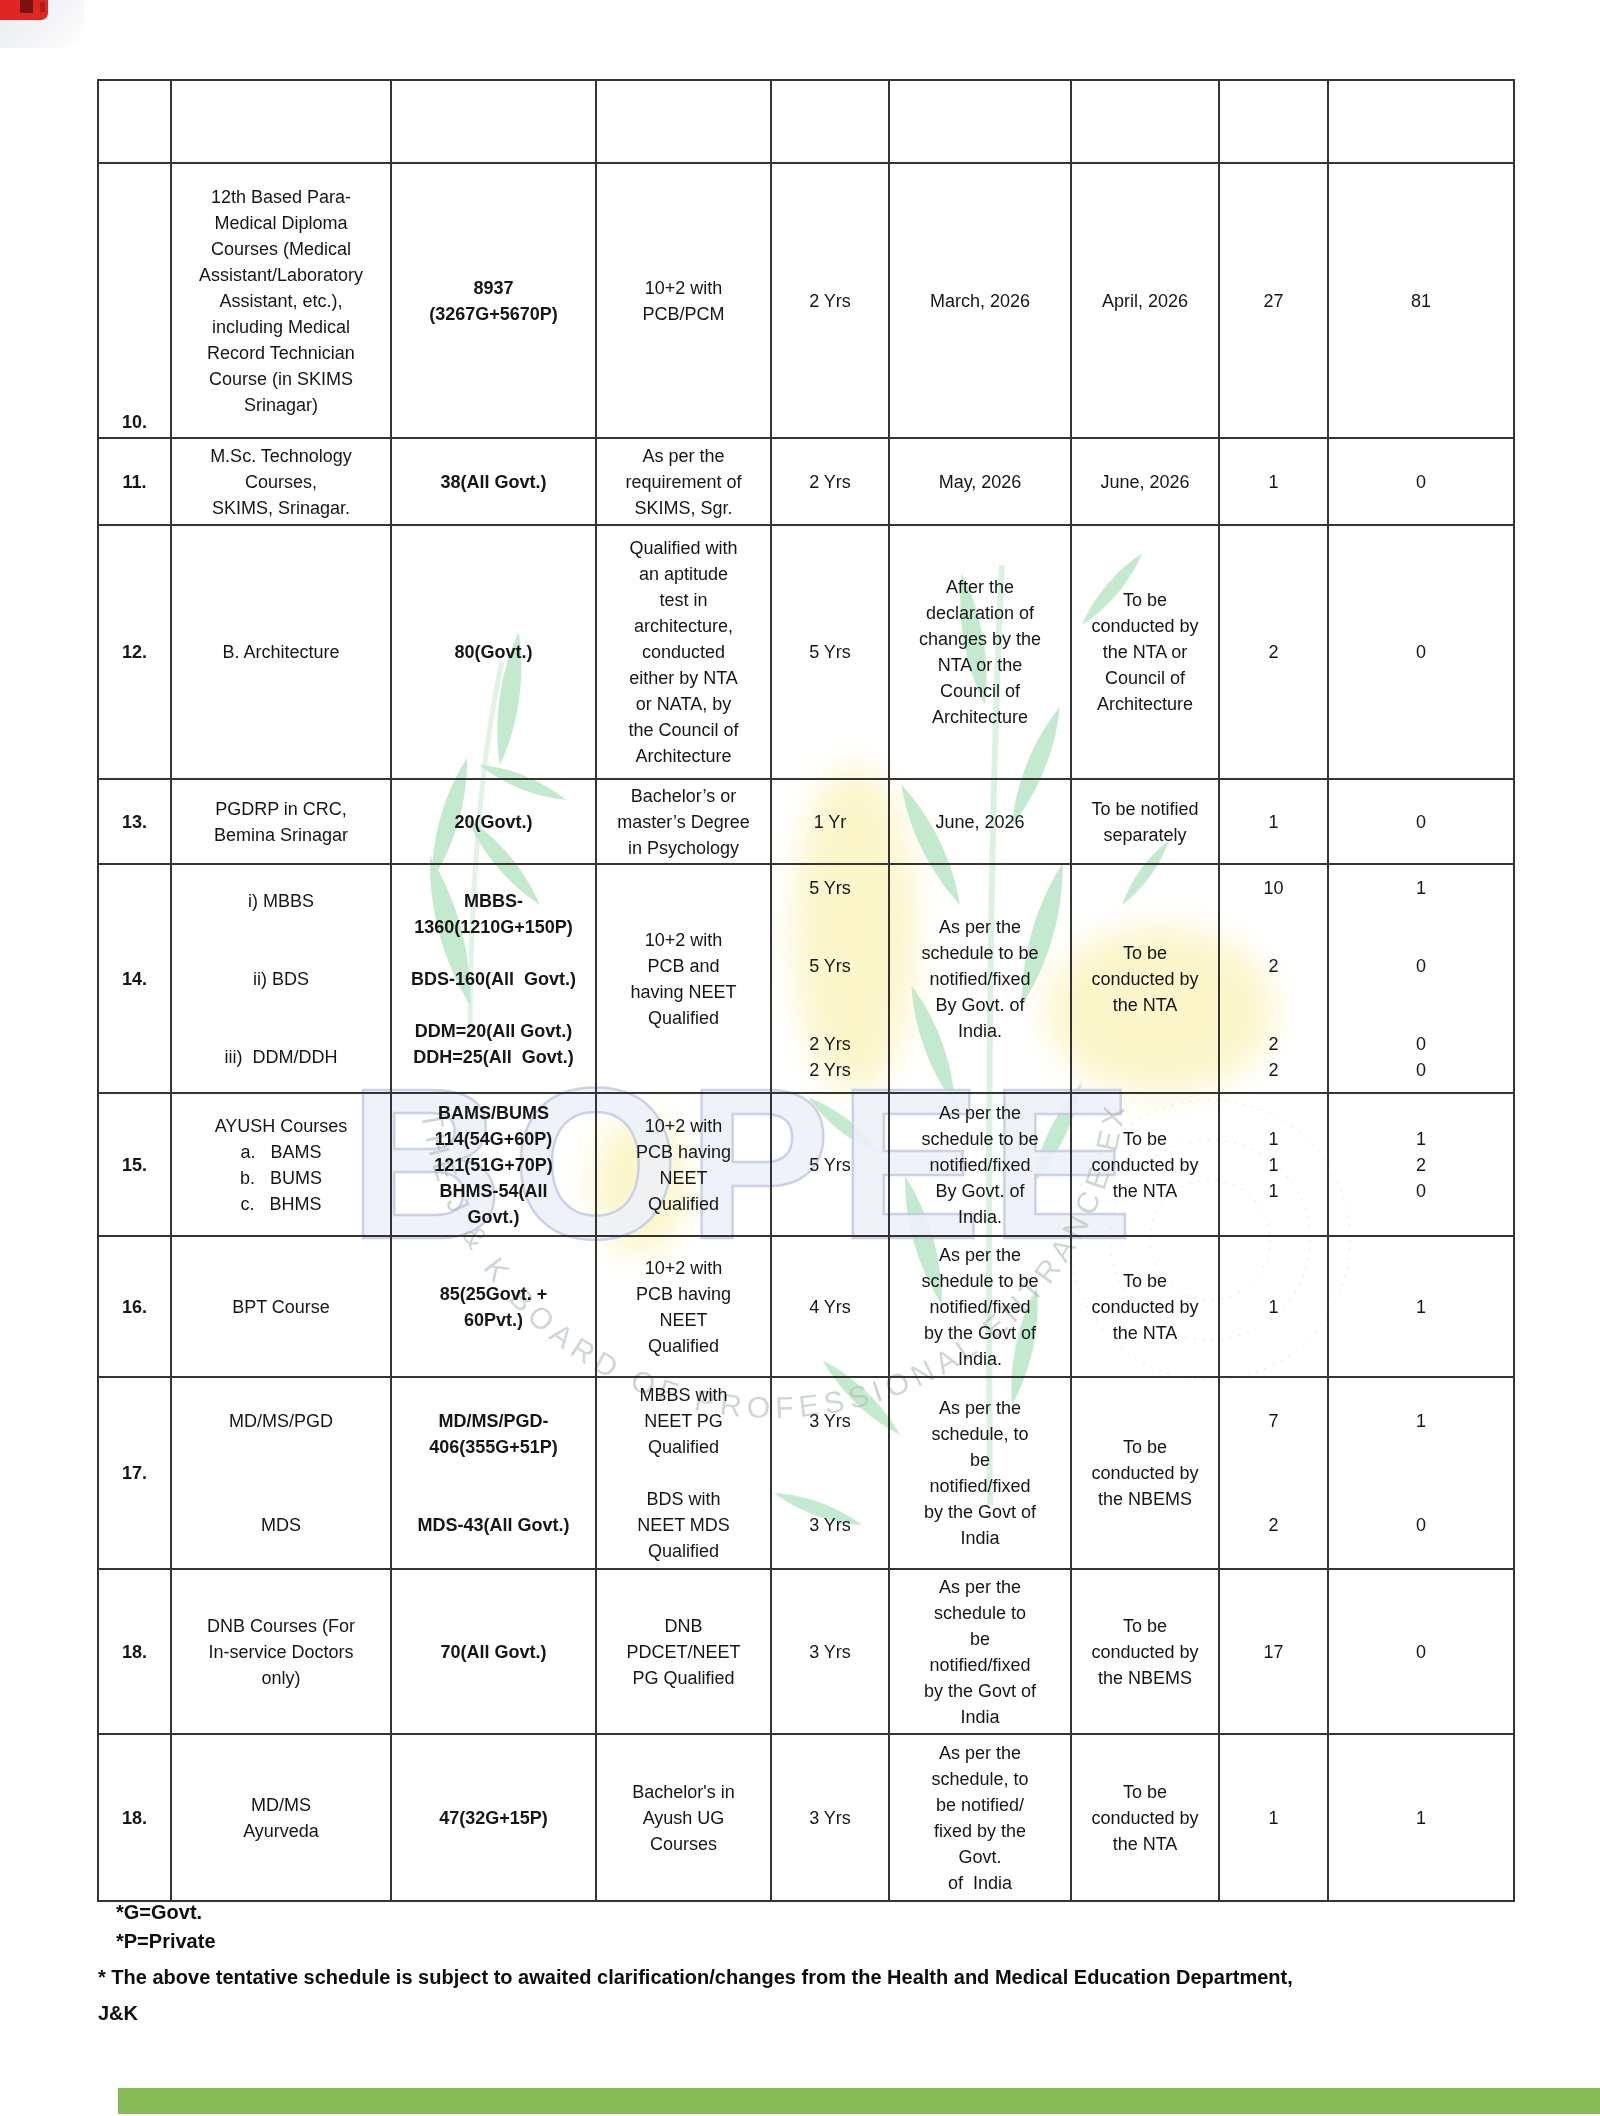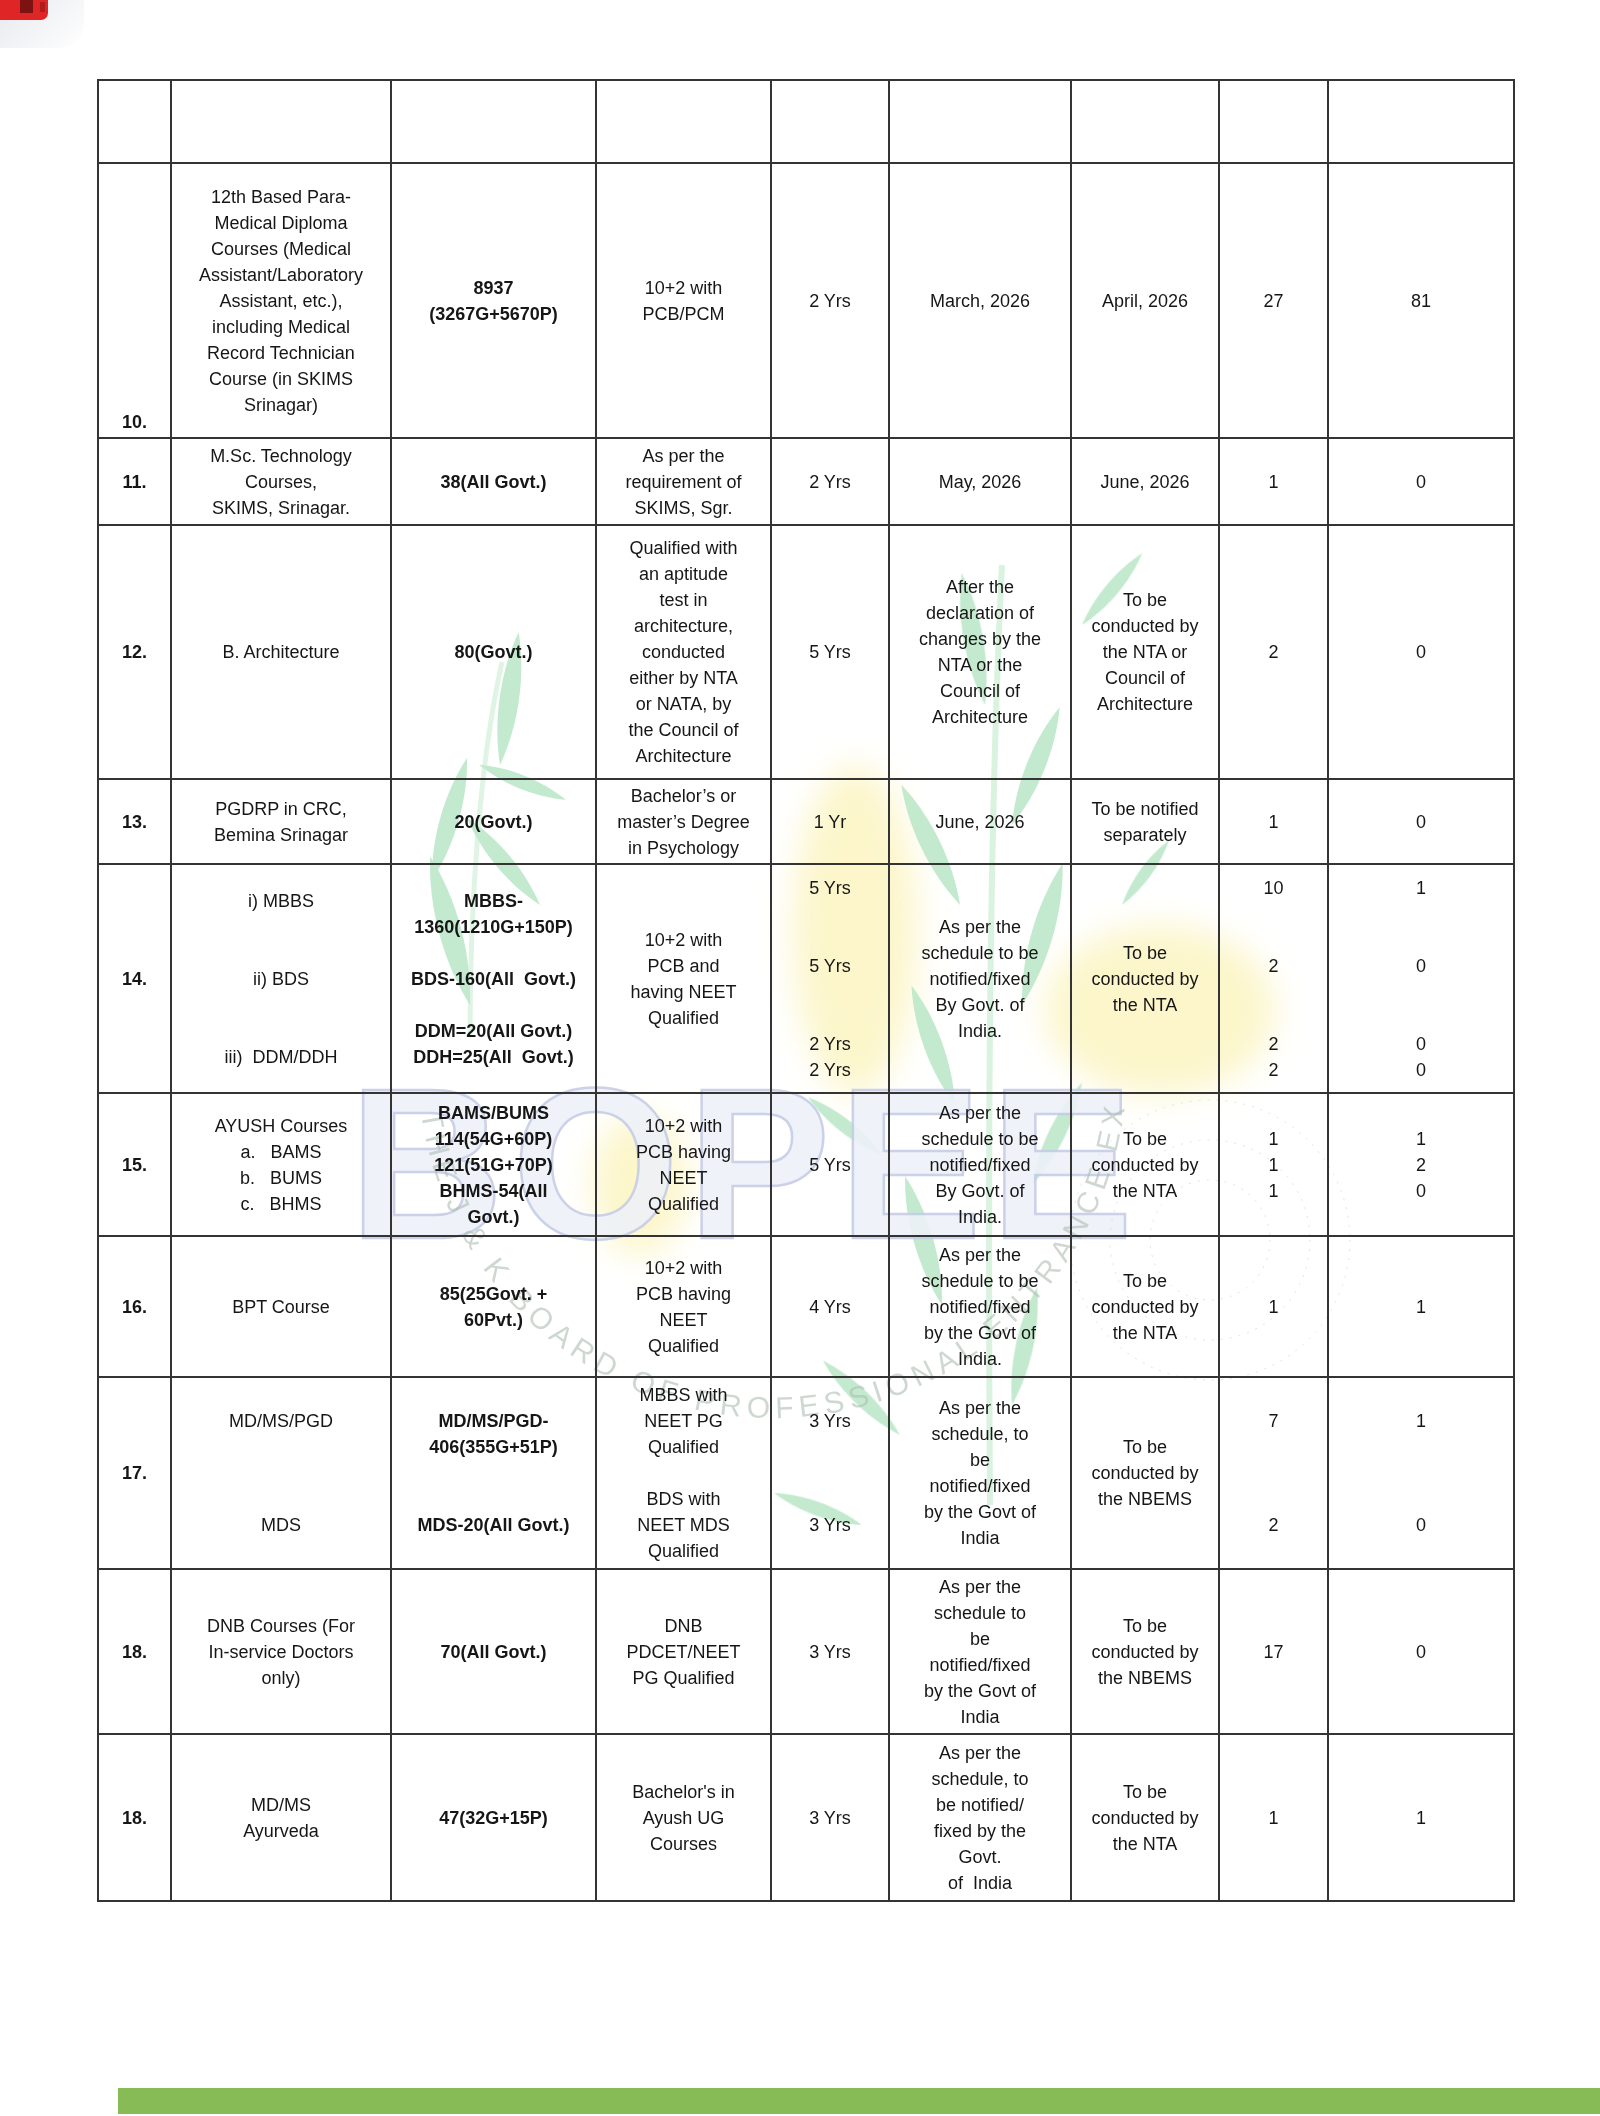--- a/index.html
+++ b/index.html
@@ -425,21 +425,21 @@
             <div class="ln"></div>
             <div class="ln"></div>
             <div class="ln"></div>
             <div class="ln">MDS</div>
           </td>
           <td>
             <div class="ln">MD/MS/PGD-</div>
             <div class="ln">406(355G+51P)</div>
             <div class="ln"></div>
             <div class="ln"></div>
-            <div class="ln">MDS-20(All Govt.)</div>
+            <div class="ln">MDS-43(All Govt.)</div>
           </td>
           <td>
             <div class="ln">MBBS with</div>
             <div class="ln">NEET PG</div>
             <div class="ln">Qualified</div>
             <div class="ln"></div>
             <div class="ln">BDS with</div>
             <div class="ln">NEET MDS</div>
             <div class="ln">Qualified</div>
           </td>
@@ -549,15 +549,23 @@
           <td>
             <div class="ln">1</div>
           </td>
           <td>
             <div class="ln">1</div>
           </td>
         </tr>
       </tbody>
   </table>
 
+  <div class="footnotes">
+    <div class="indent">*G=Govt.</div>
+    <div class="indent">*P=Private</div>
+    <div class="note">
+      <span>* The above tentative schedule is subject to awaited clarification/changes from the Health and Medical Education Department,</span><br>
+      <span>J&amp;K</span>
+    </div>
+  </div>
 
   <div class="green-bar"></div>
 </div>
 
 </body></html>

